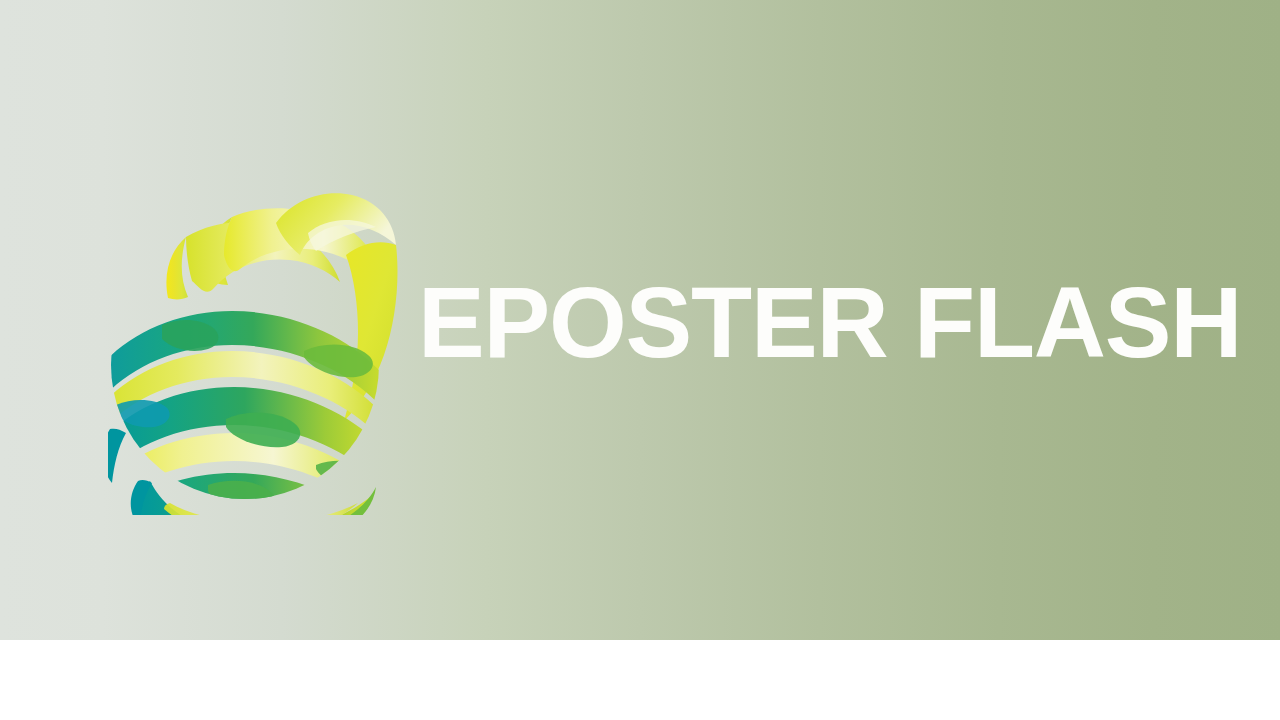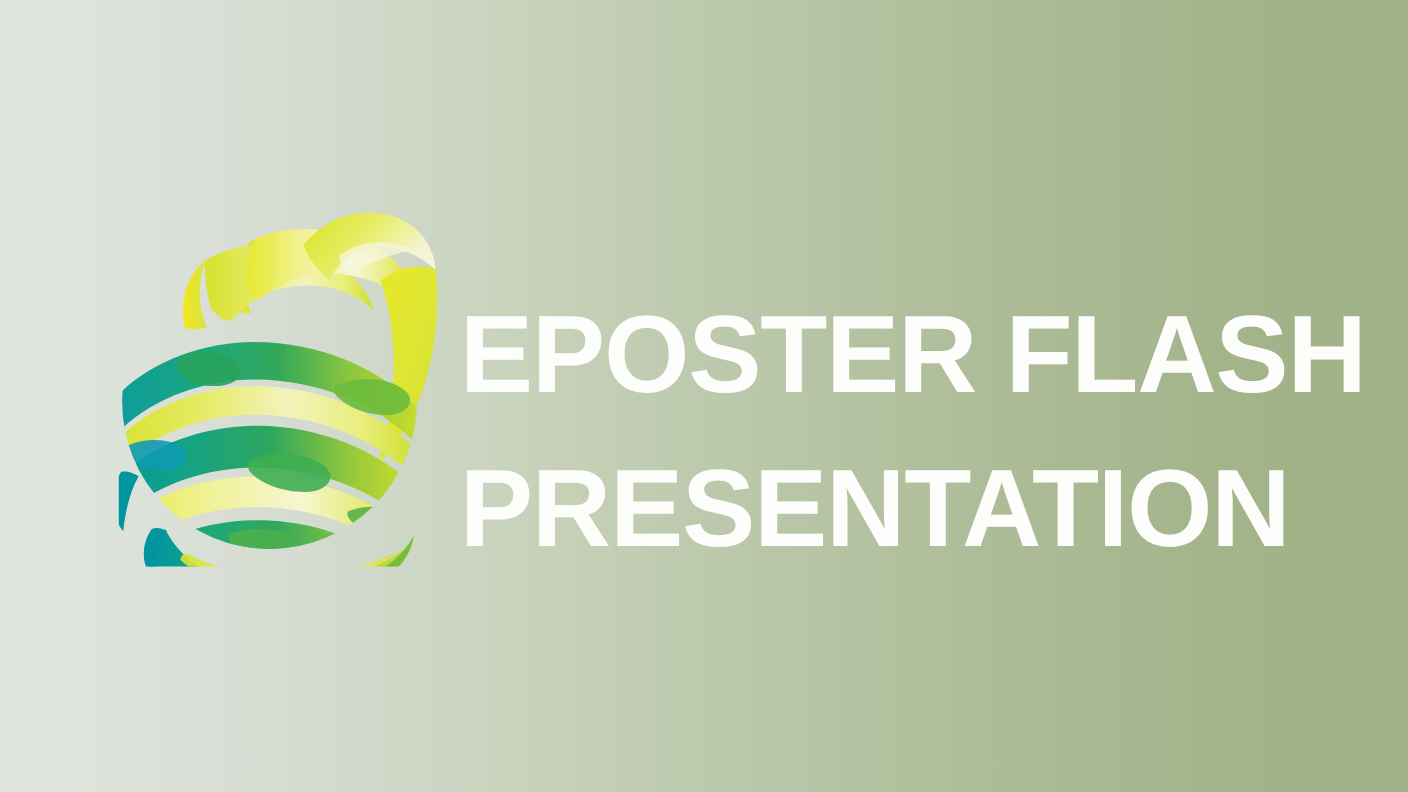--- a/index.html
+++ b/index.html
@@ -10,21 +10,21 @@
     height: 720px;
     overflow: hidden;
   }
   body {
     font-family: "Liberation Sans", sans-serif;
   }
 
   #slide {
     position: relative;
     width: 1280px;
-    height: 720px;
+    height: 640px;
     background: linear-gradient(90deg,
         #dee3dd 0%,
         #dde2db 8%,
         #d4dbd0 22%,
         #c7d2b9 38%,
         #bdc9ad 50%,
         #b2c09e 64%,
         #a8b891 78%,
         #a2b389 90%,
         #9fb186 100%);
@@ -207,16 +207,15 @@
         <path fill="#73bf3c" d="M236 326 C250 318 262 306 268 294 C266 310 256 324 242 332 Z"></path>
 
         <path fill="#00959f" d="M2 236 C-8 252 -8 276 4 290 C6 272 10 254 18 240 C12 236 7 235 2 236 Z"></path>
         <path fill="#00959f" d="M30 288 C20 302 20 322 32 334 C32 318 36 302 44 290 C39 287 34 286 30 288 Z"></path>
       </g>
     </svg>
   </div>
 
   <div id="title-block">
     <div class="title-line">EPOSTER FLASH</div>
-    <div class="title-line">PRESENTATION</div>
   </div>
 
 </div>
 
 </body></html>

